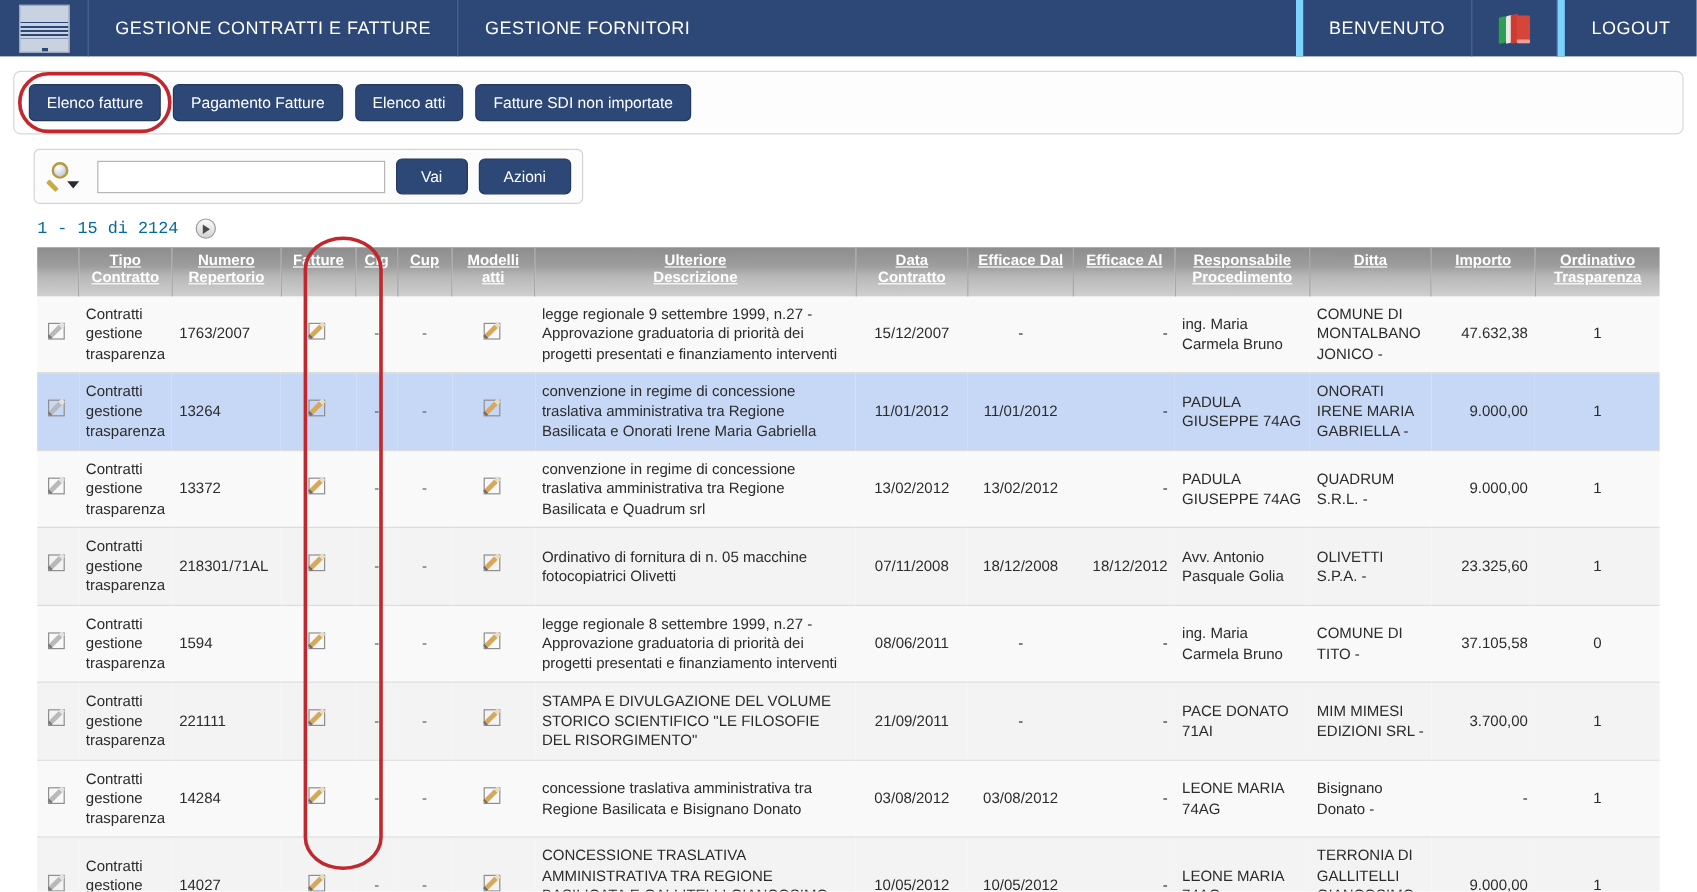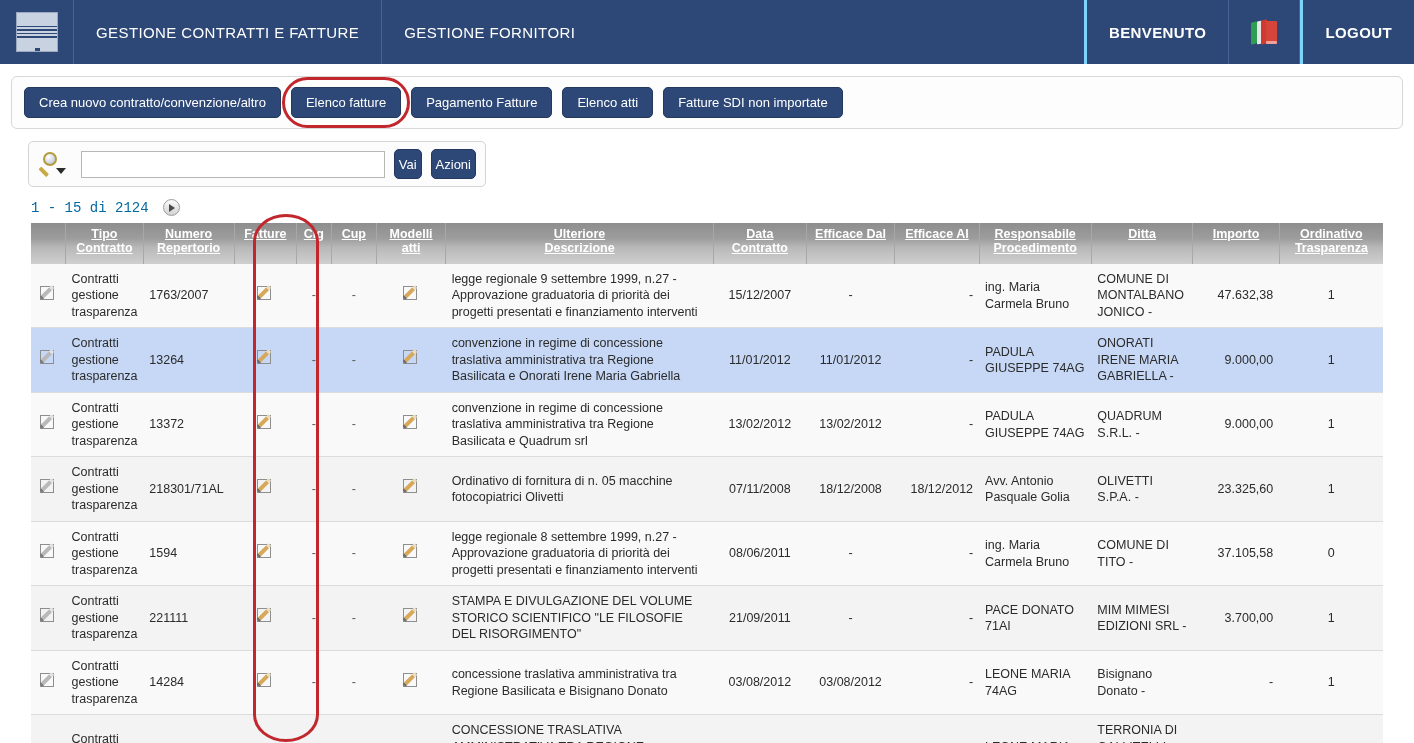--- a/index.html
+++ b/index.html
@@ -7,21 +7,21 @@
   html, body {
     margin: 0; padding: 0;
     width: 1414px; height: 743px;
     background: #ffffff;
     font-family: "Liberation Sans", sans-serif;
     overflow: hidden;
   }
 
   
   .topbar {
-    height: 64px;
+    height: 47px;
     background: #2d4877;
     display: flex;
     align-items: stretch;
     position: relative;
   }
   .logo-cell {
     width: 74px;
     display: flex;
     align-items: center;
     justify-content: center;
@@ -61,21 +61,21 @@
     border-right: 1px solid #4a6396;
     white-space: nowrap;
     cursor: pointer;
   }
   .nav-item.no-border { border-right: none; }
   .nav-spacer { flex: 1 1 auto; }
   .nav-right {
     display: flex;
     align-items: stretch;
   }
-  .nav-right .nav-item { border-right: none; border-left: 3px solid #7dd3fc; font-weight: bold; }
+  .nav-right .nav-item { border-right: none; border-left: 6px solid #7dd3fc; }
 
   .books-icon-cell {
     display: flex;
     align-items: center;
     justify-content: center;
     width: 72px;
     border-left: 1px solid #4a6396;
     border-right: 1px solid #4a6396;
     cursor: pointer;
   }
@@ -168,21 +168,21 @@
     padding: 0 6px;
     font-family: "Liberation Sans", sans-serif;
   }
   .sbtn {
     background: #2d4877;
     color: #fff;
     border: 1px solid #24395e;
     border-radius: 5px;
     font-size: 13px;
     height: 30px;
-    padding: 0 4px;
+    padding: 0 20px;
     cursor: pointer;
     font-family: "Liberation Sans", sans-serif;
   }
 
   
   .pager {
     margin: 12px 0 7px 31px;
     font-size: 14px;
     color: #0369a1;
     display: flex;
@@ -312,21 +312,20 @@
         <i class="book-r2"></i>
           <i class="book-r2top"></i>
       </div>
     </div>
     <div class="nav-item">LOGOUT</div>
   </div>
 </div>
 
 <div class="panel">
   <div class="btn-row">
-    <button class="btn">Crea nuovo contratto/convenzione/altro</button>
 
     <span class="btn-wrap">
       <button class="btn">Elenco fatture</button>
       <span class="annot-oval-btn"></span>
     </span>
 
     <button class="btn">Pagamento Fatture</button>
     <button class="btn">Elenco atti</button>
     <button class="btn">Fatture SDI non importate</button>
   </div>

